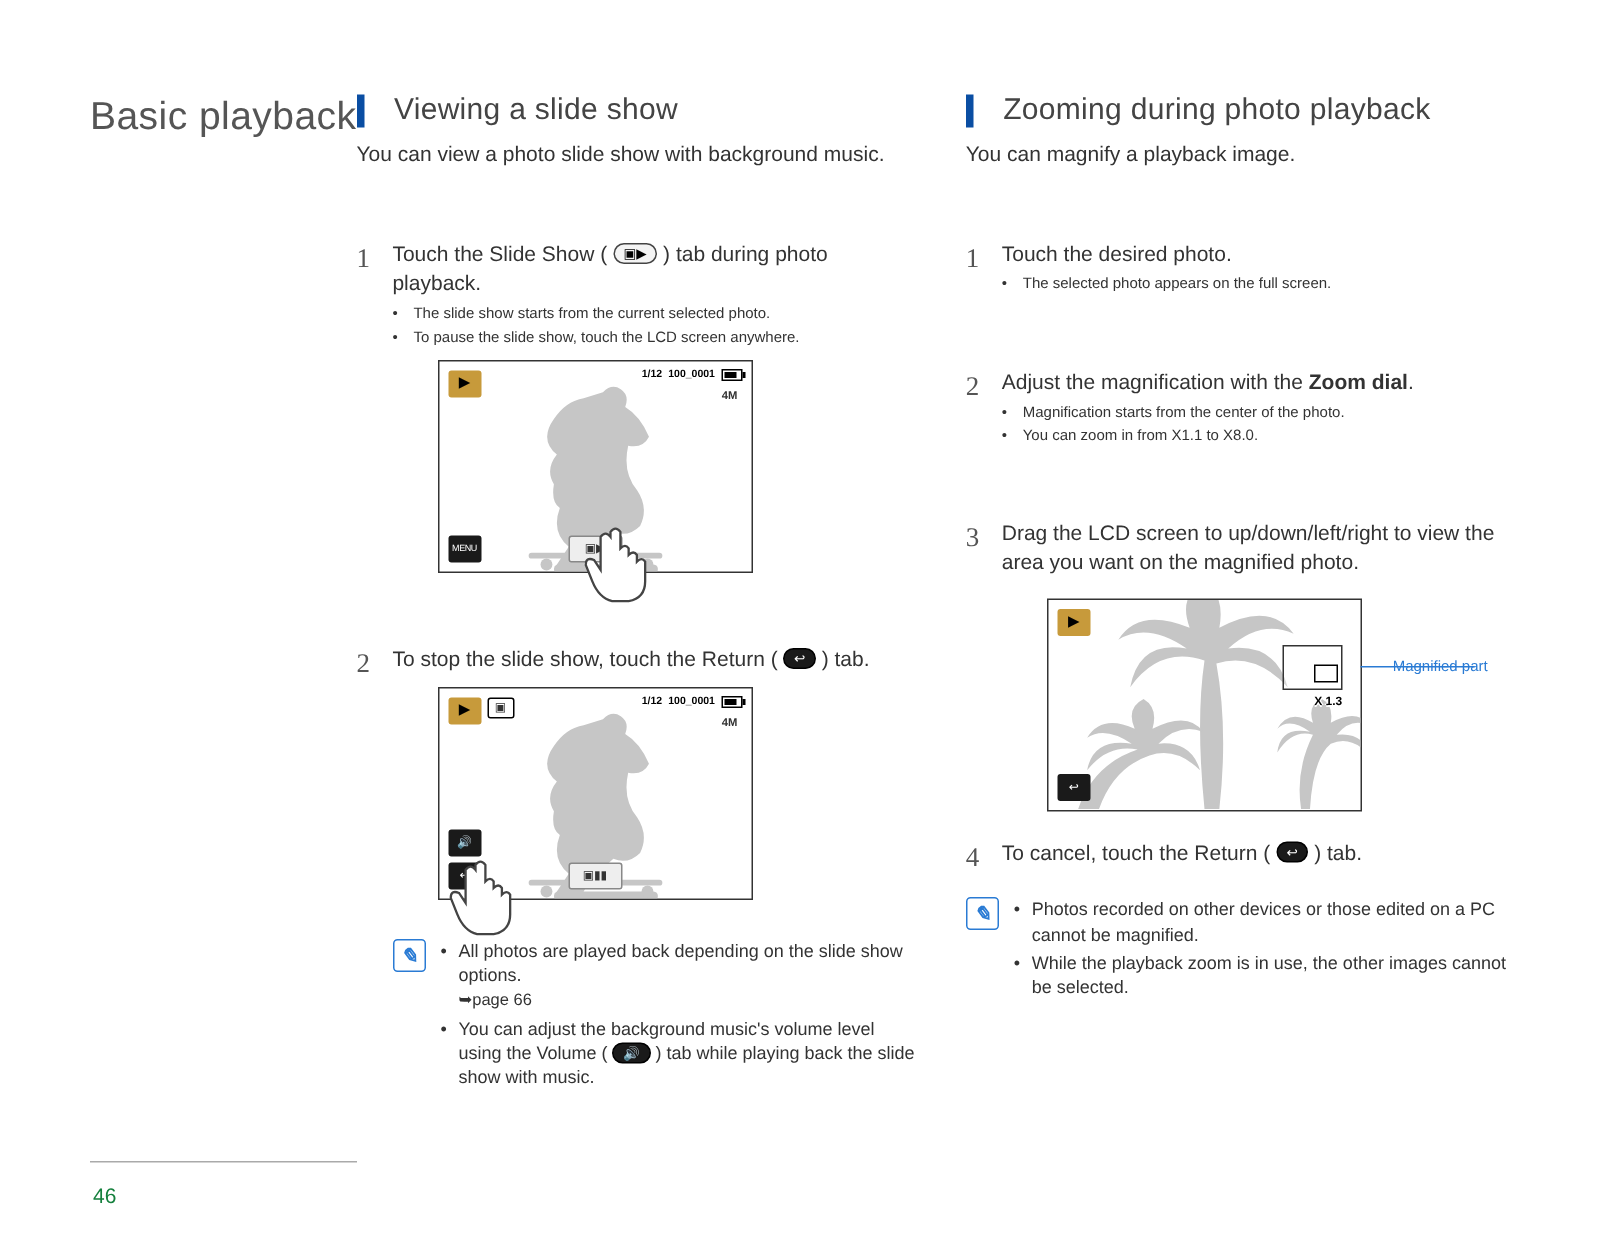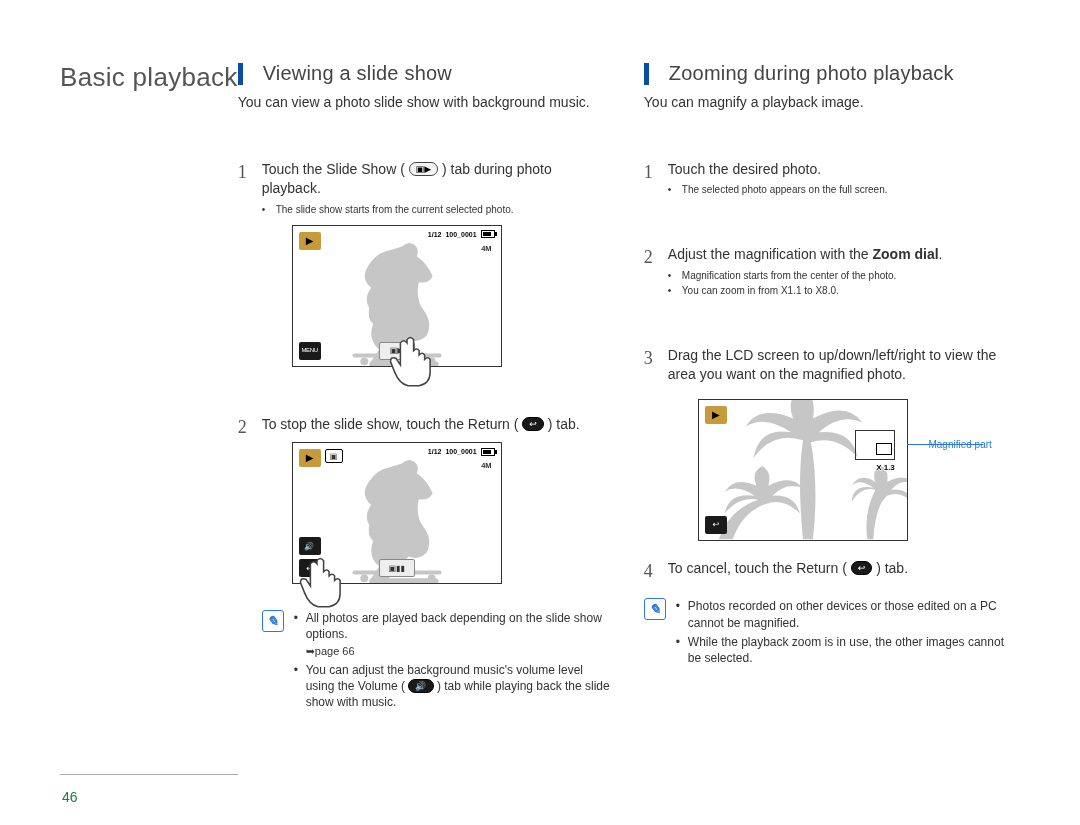--- a/index.html
+++ b/index.html
@@ -230,20 +230,21 @@
       </div>
       <p class="intro">You can view a photo slide show with background music.</p>
 
       <ol class="steps">
         <li>
           <span>Touch the Slide Show (</span>
           <span class="inline-icon">▣▶</span>
           <span>) tab during photo playback.</span>
           <ul class="sub">
             <li>The slide show starts from the current selected photo.</li>
+            <li>To pause the slide show, touch the LCD screen anywhere.</li>
           </ul>
 
           
           <div class="lcd">
             <div class="lcd-inner">
               <svg viewBox="0 0 210 140" width="210" height="140">
                 <path class="silhouette" d="M110 20 q6 -6 12 -2 q6 4 3 12 q10 6 16 20 q-4 8 -14 6 q-4 18 6 30 q8 12 2 24 q-8 8 -18 4 q-6 6 -14 12 l-6 10 h46 q4 0 4 3 q0 3 -4 3 h-62 q-4 0 -4 -3 q0 -2 2 -3 l8 -12 q-12 -10 -6 -26 q-6 -4 -4 -16 q-6 -10 2 -20 q-12 -10 -2 -24 q8 -12 20 -14 z"></path>
                 <rect class="silhouette" x="60" y="128" width="90" height="4" rx="2"></rect>
                 <circle class="silhouette" cx="72" cy="136" r="4"></circle>
                 <circle class="silhouette" cx="140" cy="136" r="4"></circle>

